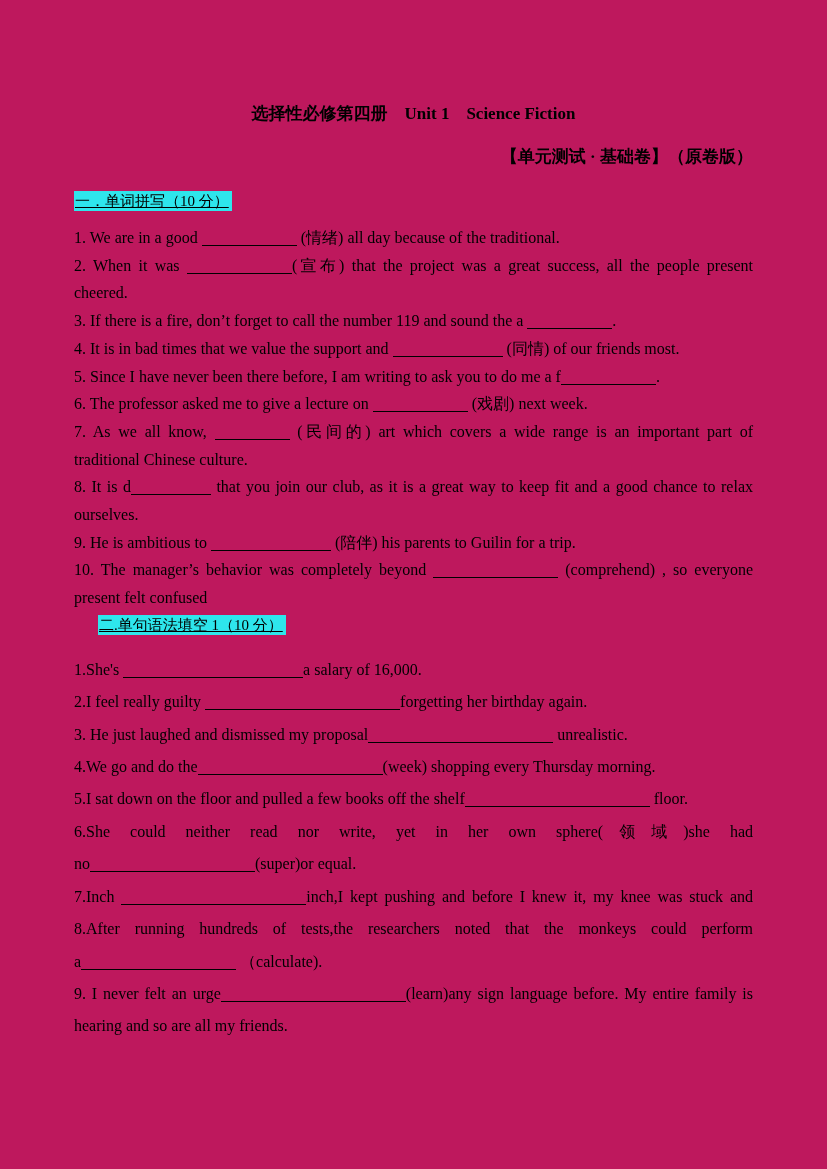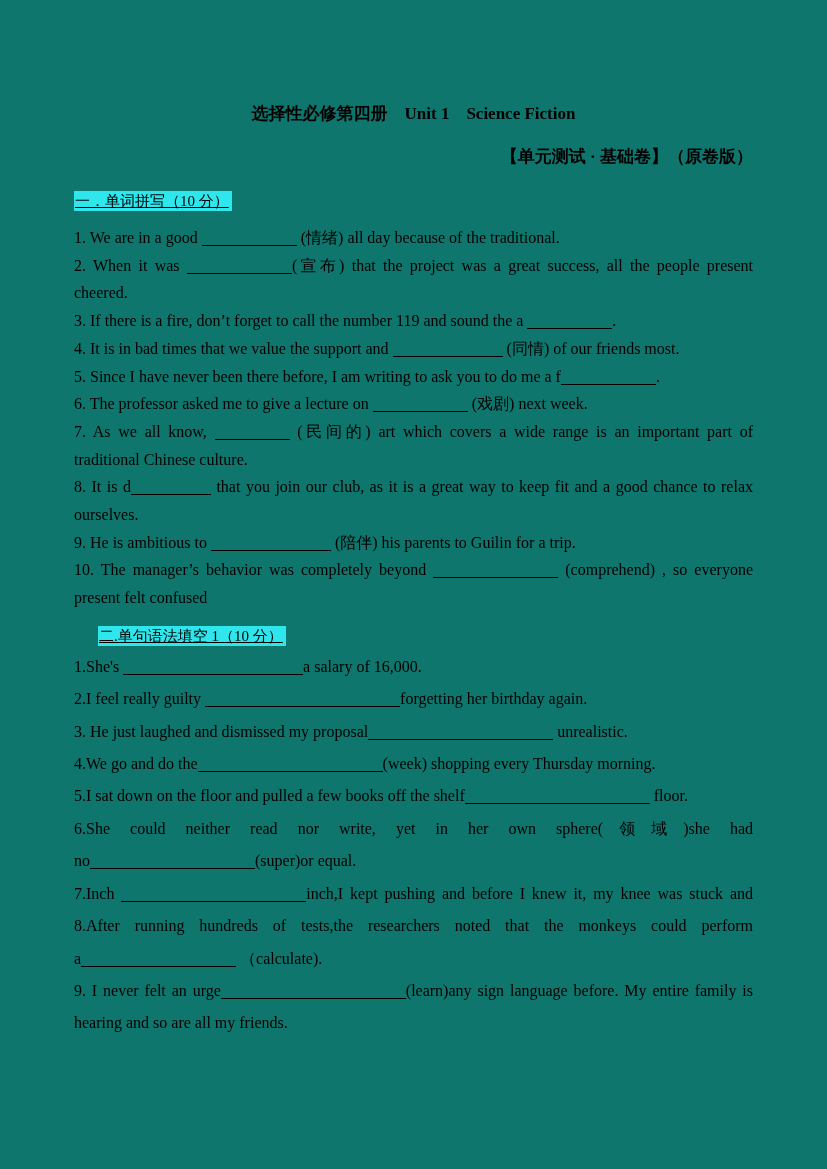--- a/index.html
+++ b/index.html
@@ -1,45 +1,45 @@
 <!DOCTYPE html>
 <html style="--hl: #2ee6ec;"><head>
 <meta charset="utf-8">
 <style>
   html,body{margin:0;padding:0;background:#ffffff;}
   .page{
     position:relative;
     width:827px;height:1169px;
     margin:0 auto;
-    background:#0f766e;
+    background:#be185d;
     color:#000;
     font-family:"Liberation Serif","DejaVu Serif",serif;
     overflow:hidden;
   }
   .content{padding:103px 74px 0 74px;}
   .doc-title{
     font-size:17px;font-weight:bold;text-align:center;
     line-height:21px;margin:0;
   }
   .doc-subtitle{
     font-size:17px;font-weight:bold;text-align:right;
     line-height:21px;margin:22px 0 16px 0;
   }
   .sec{display:block;}
   .heading{line-height:22px;}
   .sec.s1 .heading{margin-top:23px;}
-  .sec.s2 .heading{margin-top:13px;padding-left:24px;}
+  .sec.s2 .heading{margin-top:2px;padding-left:24px;}
   .heading .hl{
     background:var(--hl,#2ee6ec);
     font-size:15px;
     padding:2px 3px 2px 1px;
     text-decoration:underline;
   }
   .qlines{margin-top:12px;}
-  .sec.s2 .qlines{margin-top:4px;}
+  .sec.s2 .qlines{margin-top:18px;}
   .line{
     font-size:16px;
     text-align:left;
   }
   .sec.s1 .line{line-height:27.7px;}
   .sec.s2 .line{line-height:32.4px;}
   .line.fill{
     text-align:justify;
     text-align-last:justify;
     text-justify:inter-word;

